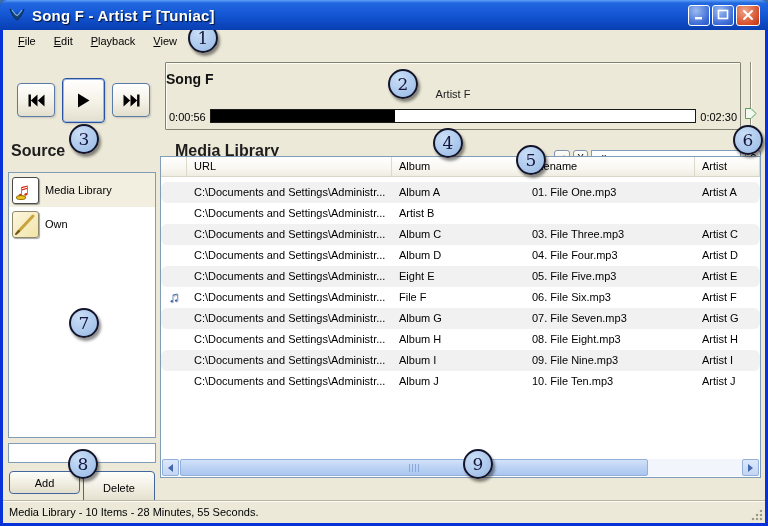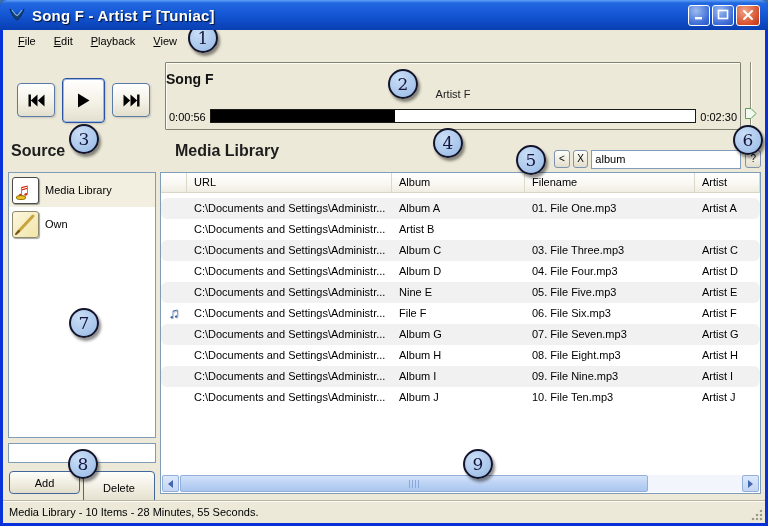--- a/index.html
+++ b/index.html
@@ -95,21 +95,21 @@
   .srclabel{font-size:11px;color:#000;white-space:nowrap;}
   .playlistname{
     position:absolute;left:5px;top:413px;width:148px;height:20px;
     border:1px solid #7F9DB9;background:#fff;font-size:11px;padding:1px 3px;
     font-family:"Liberation Sans",sans-serif;
   }
   .addbtn{position:absolute;left:6px;top:441px;width:71px;height:23px;font-size:11px;border:1px solid #44669C;border-radius:4px;}
   .delbtn{position:absolute;left:80px;top:441px;width:72px;height:33px;font-size:11px;border:1px solid #44669C;border-radius:4px;}
   
   .table{
-    position:absolute;left:157px;top:142px;width:601px;height:322px;
+    position:absolute;left:157px;top:126px;width:601px;height:322px;
     background:#fff;border:1px solid #7F9DB9;overflow:hidden;
   }
   .thead{
     display:grid;grid-template-columns:26px 205px 133px 170px 1fr;height:20px;
     background:linear-gradient(180deg,#FFFFFF,#F8F7F1 60%,#EFEDE2);
     border-bottom:1px solid #D9D6C8;
   }
   .hcell{
     font-size:11px;color:#000;line-height:19px;padding-left:7px;
     border-right:1px solid #DCD9CB;white-space:nowrap;overflow:hidden;cursor:pointer;
@@ -310,21 +310,21 @@
           <div class="trow">
             <span class="cell gutter"></span>
             <span class="cell">C:\Documents and Settings\Administr...</span>
             <span class="cell">Album D</span>
             <span class="cell">04. File Four.mp3</span>
             <span class="cell">Artist D</span>
           </div>
           <div class="trow alt">
             <span class="cell gutter"></span>
             <span class="cell">C:\Documents and Settings\Administr...</span>
-            <span class="cell">Nine E</span>
+            <span class="cell">Eight E</span>
             <span class="cell">05. File Five.mp3</span>
             <span class="cell">Artist E</span>
           </div>
           <div class="trow">
             <span class="cell gutter"><span class="np">♫</span></span>
             <span class="cell">C:\Documents and Settings\Administr...</span>
             <span class="cell">File F</span>
             <span class="cell">06. File Six.mp3</span>
             <span class="cell">Artist F</span>
           </div>

